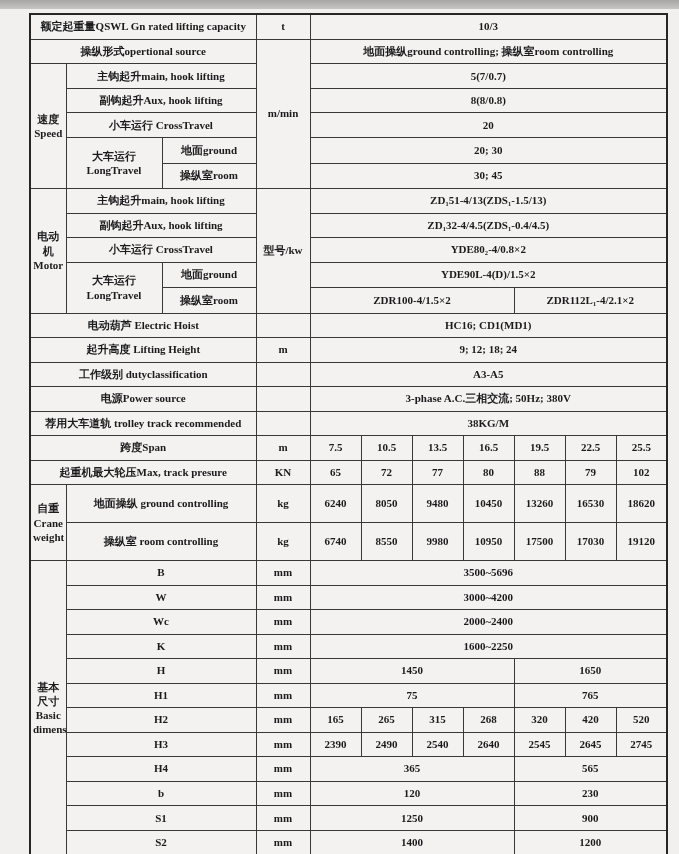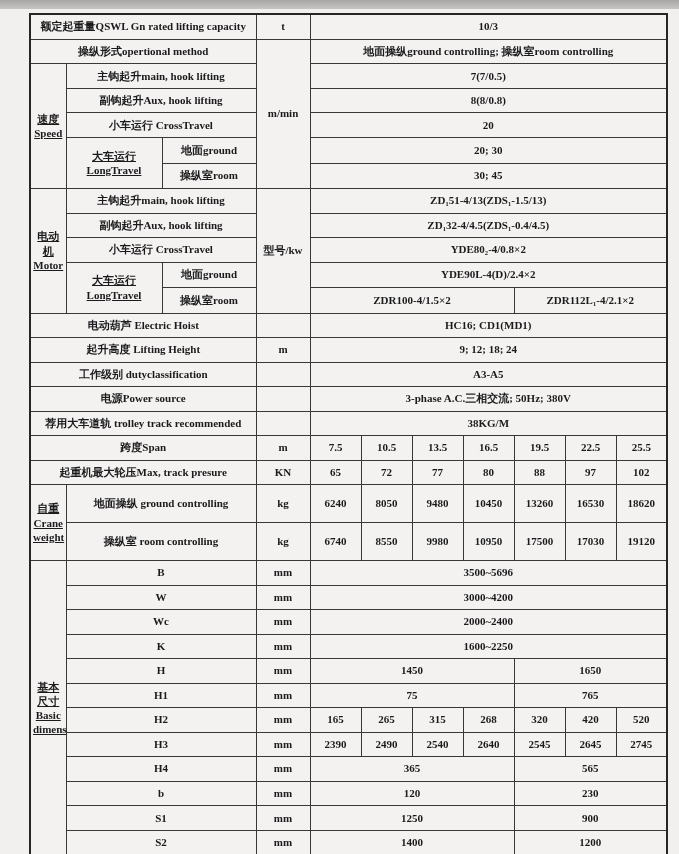--- a/index.html
+++ b/index.html
@@ -25,21 +25,20 @@
     font-weight:bold;
     font-size:11px;
     color:#1b1b1d;
     padding:0 2px;
     overflow:hidden;
     line-height:1.2;
   }
   table.spec td.group{
     white-space:pre-line;
     line-height:1.3;
-    text-decoration:underline;
   }
 </style>
 </head>
 <body>
 
 <div class="scan-strip"></div>
 
 <table class="spec">
   <colgroup>
       <col style="width: 36px;">
@@ -54,29 +53,29 @@
       <col style="width: 51px;">
       <col style="width: 51px;">
     </colgroup>
   <tbody>
       <tr>
         <td colspan="3">额定起重量QSWL Gn rated lifting capacity</td>
         <td>t</td>
         <td colspan="7">10/3</td>
       </tr>
       <tr>
-        <td colspan="3">操纵形式opertional method</td>
+        <td colspan="3">操纵形式opertional source</td>
         <td rowspan="6">m/min</td>
         <td colspan="7">地面操纵ground controlling; 操纵室room controlling</td>
       </tr>
       <tr>
         <td rowspan="5" class="group">速度
 Speed</td>
         <td colspan="2">主钩起升main, hook lifting</td>
-        <td colspan="7">7(7/0.5)</td>
+        <td colspan="7">5(7/0.7)</td>
       </tr>
       <tr>
         <td colspan="2">副钩起升Aux, hook lifting</td>
         <td colspan="7">8(8/0.8)</td>
       </tr>
       <tr>
         <td colspan="2">小车运行 CrossTravel</td>
         <td colspan="7">20</td>
       </tr>
       <tr>
@@ -101,21 +100,21 @@
         <td colspan="7">ZD₁32-4/4.5(ZDS₁-0.4/4.5)</td>
       </tr>
       <tr>
         <td colspan="2">小车运行 CrossTravel</td>
         <td colspan="7">YDE80₂-4/0.8×2</td>
       </tr>
       <tr>
         <td rowspan="2" class="group">大车运行
 LongTravel</td>
         <td>地面ground</td>
-        <td colspan="7">YDE90L-4(D)/2.4×2</td>
+        <td colspan="7">YDE90L-4(D)/1.5×2</td>
       </tr>
       <tr>
         <td>操纵室room</td>
         <td colspan="4">ZDR100-4/1.5×2</td>
         <td colspan="3">ZDR112L₁-4/2.1×2</td>
       </tr>
       <tr>
         <td colspan="3">电动葫芦 Electric Hoist</td>
         <td></td>
         <td colspan="7">HC16; CD1(MD1)</td>
@@ -152,21 +151,21 @@
         <td>25.5</td>
       </tr>
       <tr>
         <td colspan="3">起重机最大轮压Max, track presure</td>
         <td>KN</td>
         <td>65</td>
         <td>72</td>
         <td>77</td>
         <td>80</td>
         <td>88</td>
-        <td>97</td>
+        <td>79</td>
         <td>102</td>
       </tr>
       <tr>
         <td rowspan="2" class="group">自重
 Crane
 weight</td>
         <td colspan="2">地面操纵 ground controlling</td>
         <td>kg</td>
         <td>6240</td>
         <td>8050</td>

